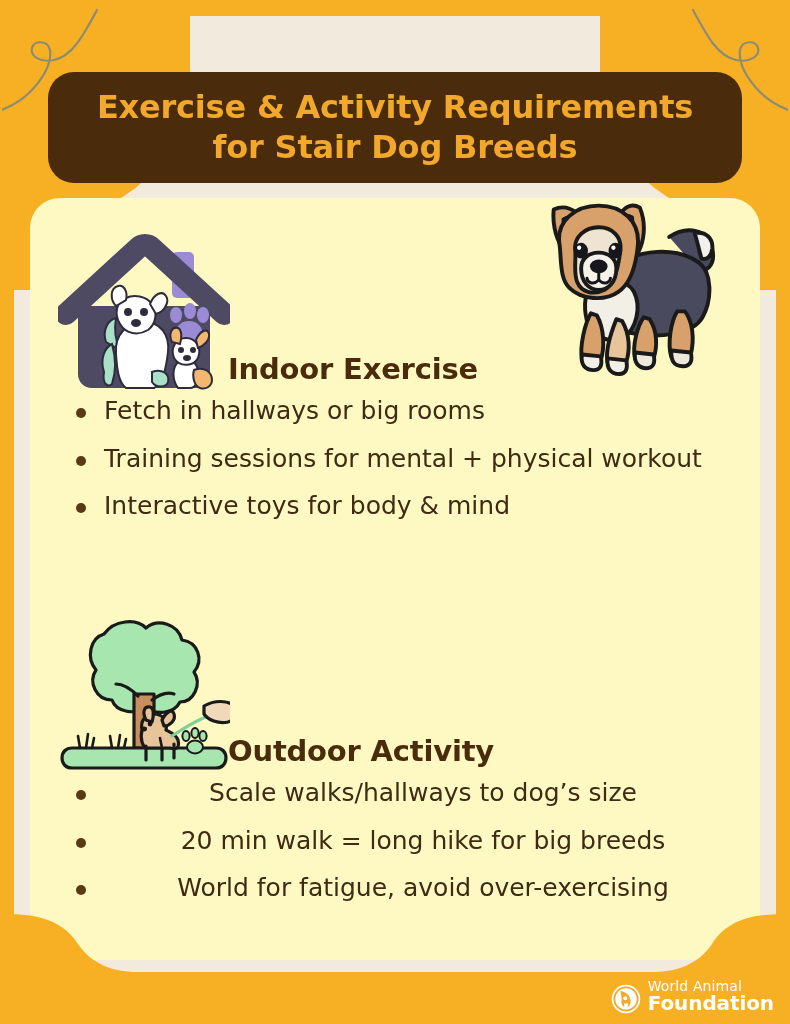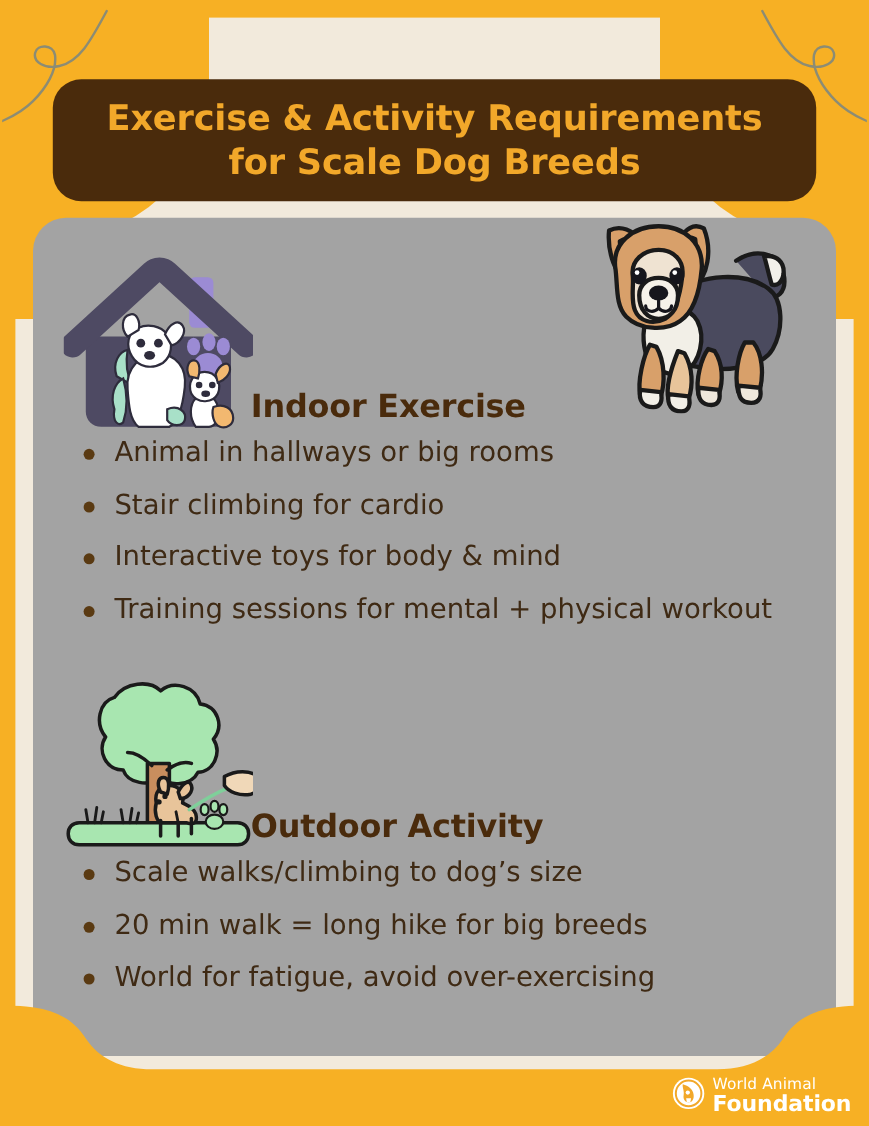--- a/index.html
+++ b/index.html
@@ -112,42 +112,42 @@
   }
   .title-line { display: block; }
 
   
   .card {
     position: absolute;
     left: 30px;
     top: 198px;
     width: 730px;
     height: 762px;
-    background: #a3a3a3;
+    background: #fef9c3;
     border-radius: 30px;
     overflow: hidden;
   }
 
   
   .hero-dog {
     position: absolute;
     right: 14px;
     top: -8px;
     width: 226px;
     height: 186px;
   }
 
   
   .section {
     position: absolute;
     left: 0;
     width: 730px;
   }
   .section-indoor { top: 24px; }
-  .section-outdoor { top: 410px; }
+  .section-outdoor { top: 410px; text-align: center; }
 
   .section-head {
     position: relative;
     height: 176px;
   }
   .section-outdoor .section-head { height: 172px; }
 
   .section-icon {
     position: absolute;
     left: 28px;
@@ -189,21 +189,21 @@
     border-radius: 50%;
     background: #5A3A12;
   }
 
   
   .footer-logo {
     position: absolute;
     right: 16px;
     bottom: 10px;
     display: flex;
-    align-items: flex-start;
+    align-items: flex-end;
     gap: 7px;
   }
   .logo-mark {
     width: 30px;
     height: 30px;
     flex: 0 0 auto;
   }
   .logo-text {
     line-height: 1.04;
     color: #FFFFFF;
@@ -240,21 +240,21 @@
              C 50 56, 40 72, 28 84 C 16 96, 4 100, 0 102" fill="none" stroke="#8C8C74" stroke-width="2.2" stroke-linecap="round"></path>
   </svg>
   <svg class="squiggle squiggle-right" width="110" height="140" viewBox="0 0 110 140">
     <path d="M95 2 C 80 30, 70 48, 52 52 C 38 55, 28 48, 30 40 C 32 32, 46 32, 48 42
              C 50 56, 40 72, 28 84 C 16 96, 4 100, 0 102" fill="none" stroke="#8C8C74" stroke-width="2.2" stroke-linecap="round"></path>
   </svg>
 
   <div class="title-banner">
     <div class="title-text">
       <span class="title-line">Exercise &amp; Activity Requirements</span>
-      <span class="title-line">for Scale Dog Breeds</span>
+      <span class="title-line">for Stair Dog Breeds</span>
     </div>
   </div>
 
   <div class="card">
 
     <svg class="hero-dog" viewBox="0 0 230 190">
       <g stroke="#1A1A1A" stroke-width="4" stroke-linejoin="round" stroke-linecap="round">
 
         <path d="M152 48 C 170 36, 192 40, 196 60 C 200 78, 188 86, 180 80" fill="#4A4A5E"></path>
         <path d="M178 44 C 190 42, 197 50, 196 60 C 195 68, 190 72, 185 70
@@ -352,24 +352,23 @@
           </g>
           <circle cx="123" cy="128" r="3" fill="#2E2C3C"></circle>
           <circle cx="135" cy="128" r="3" fill="#2E2C3C"></circle>
           <ellipse cx="129" cy="136" rx="4" ry="3" fill="#2E2C3C"></ellipse>
         </svg>
 
         <div class="section-title">Indoor Exercise</div>
       </div>
 
       <ul class="bullets">
-        <li>Animal in hallways or big rooms</li>
-        <li>Stair climbing for cardio</li>
+        <li>Fetch in hallways or big rooms</li>
+        <li>Training sessions for mental + physical workout</li>
         <li>Interactive toys for body &amp; mind</li>
-        <li>Training sessions for mental + physical workout</li>
       </ul>
     </div>
 
     <div class="section section-outdoor">
       <div class="section-head">
 
         <svg class="section-icon" width="172" height="172" viewBox="0 0 172 172">
           <g stroke="#1A1A1A" stroke-width="3.2" stroke-linejoin="round" stroke-linecap="round">
 
             <path d="M46 26 C 56 12, 78 10, 88 20 C 100 10, 120 16, 124 32
@@ -414,21 +413,21 @@
           </g>
 
           <circle cx="92" cy="116" r="2.4" fill="#1A1A1A"></circle>
           <ellipse cx="86" cy="121" rx="3" ry="2.4" fill="#1A1A1A"></ellipse>
         </svg>
 
         <div class="section-title">Outdoor Activity</div>
       </div>
 
       <ul class="bullets">
-        <li>Scale walks/climbing to dog’s size</li>
+        <li>Scale walks/hallways to dog’s size</li>
         <li>20 min walk = long hike for big breeds</li>
         <li>World for fatigue, avoid over-exercising</li>
       </ul>
     </div>
   </div>
 
   <svg class="bottom-band" viewBox="0 0 790 110" preserveAspectRatio="none">
     <path d="M0 0 L0 110 L790 110 L790 0
              C 760 0, 730 2, 712 30
              C 700 48, 680 58, 652 58

